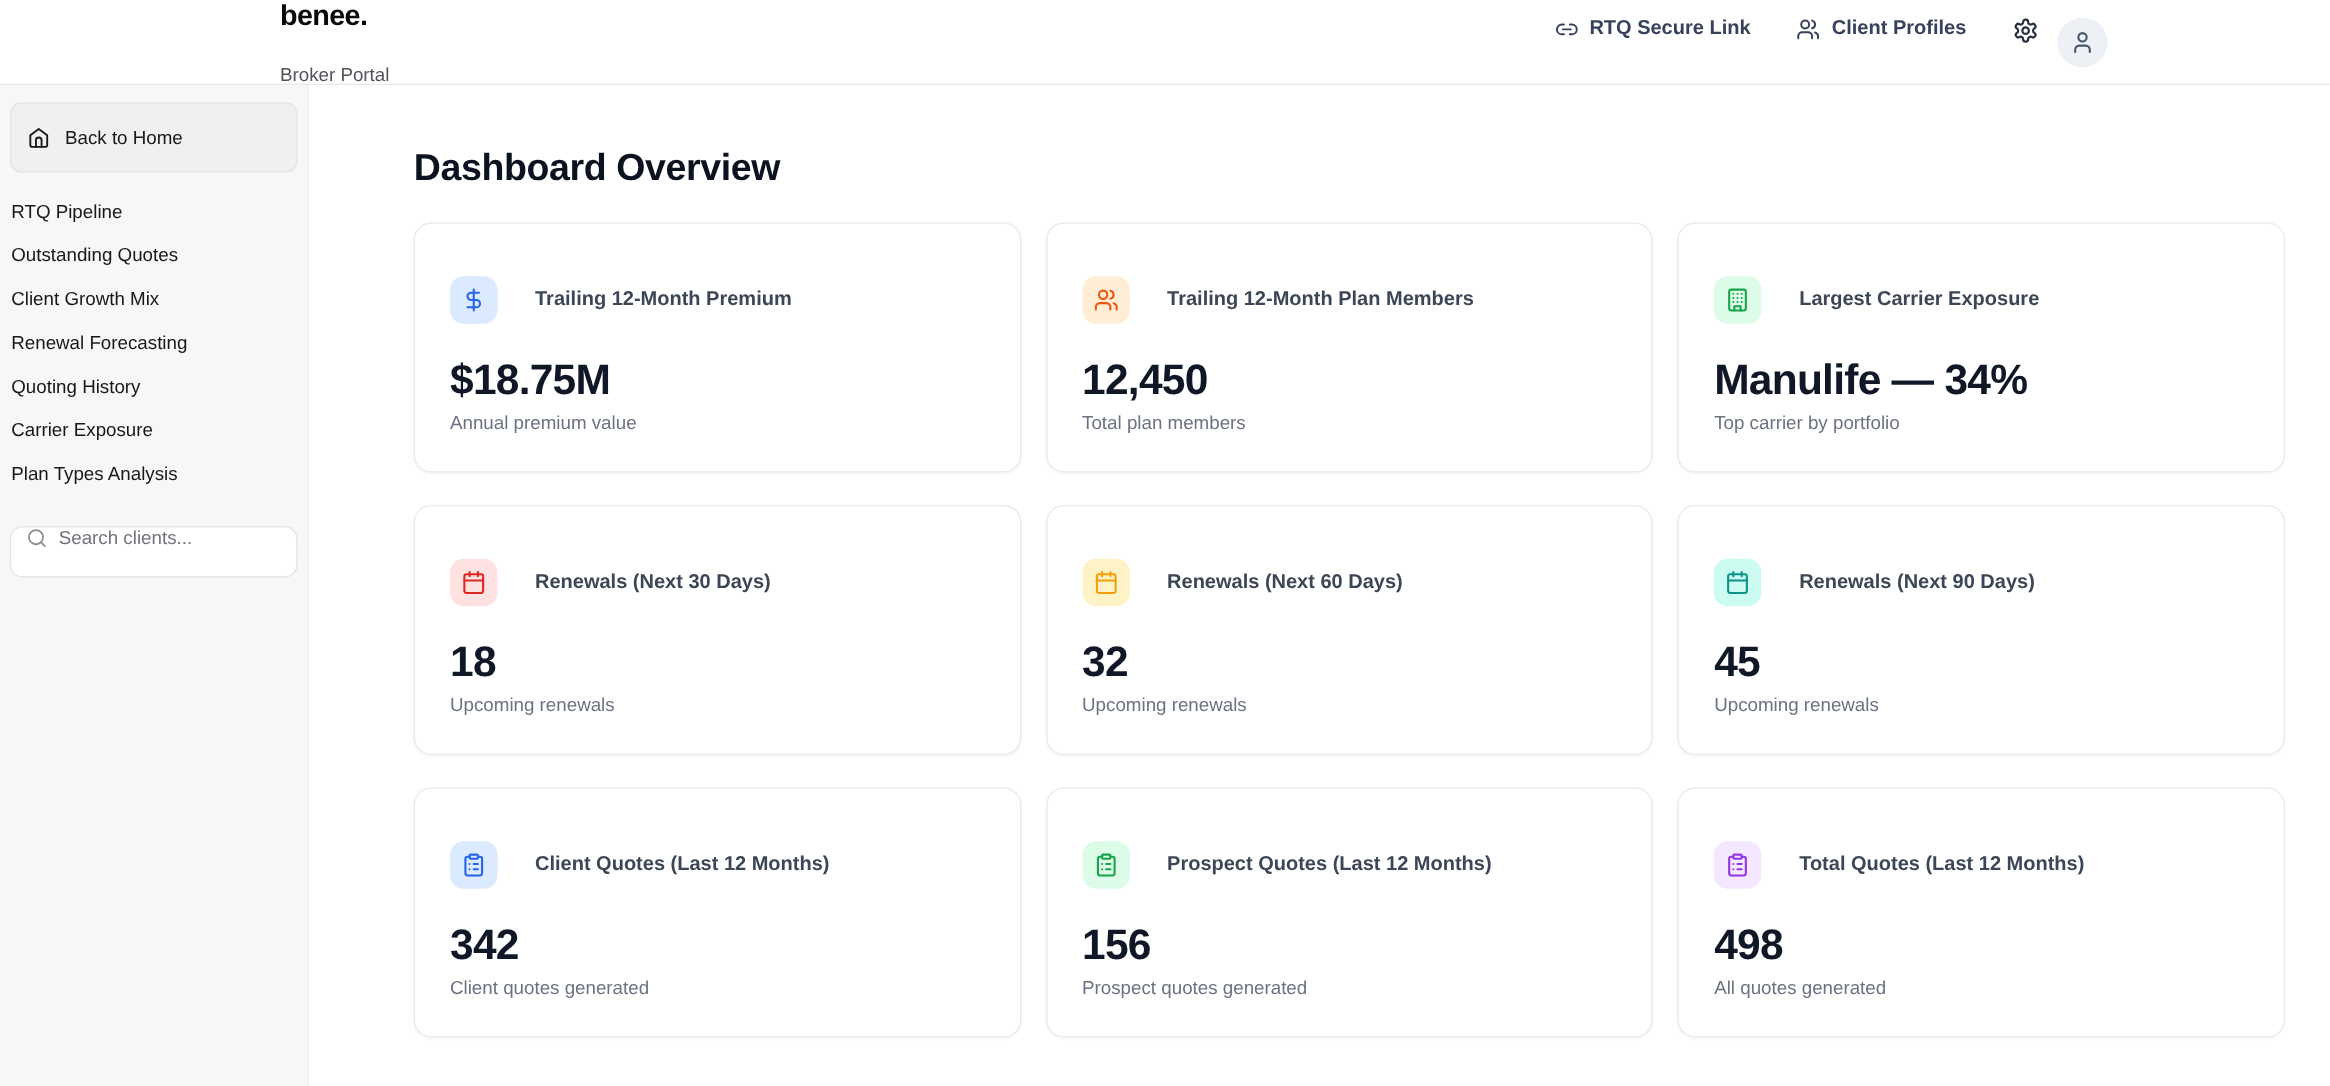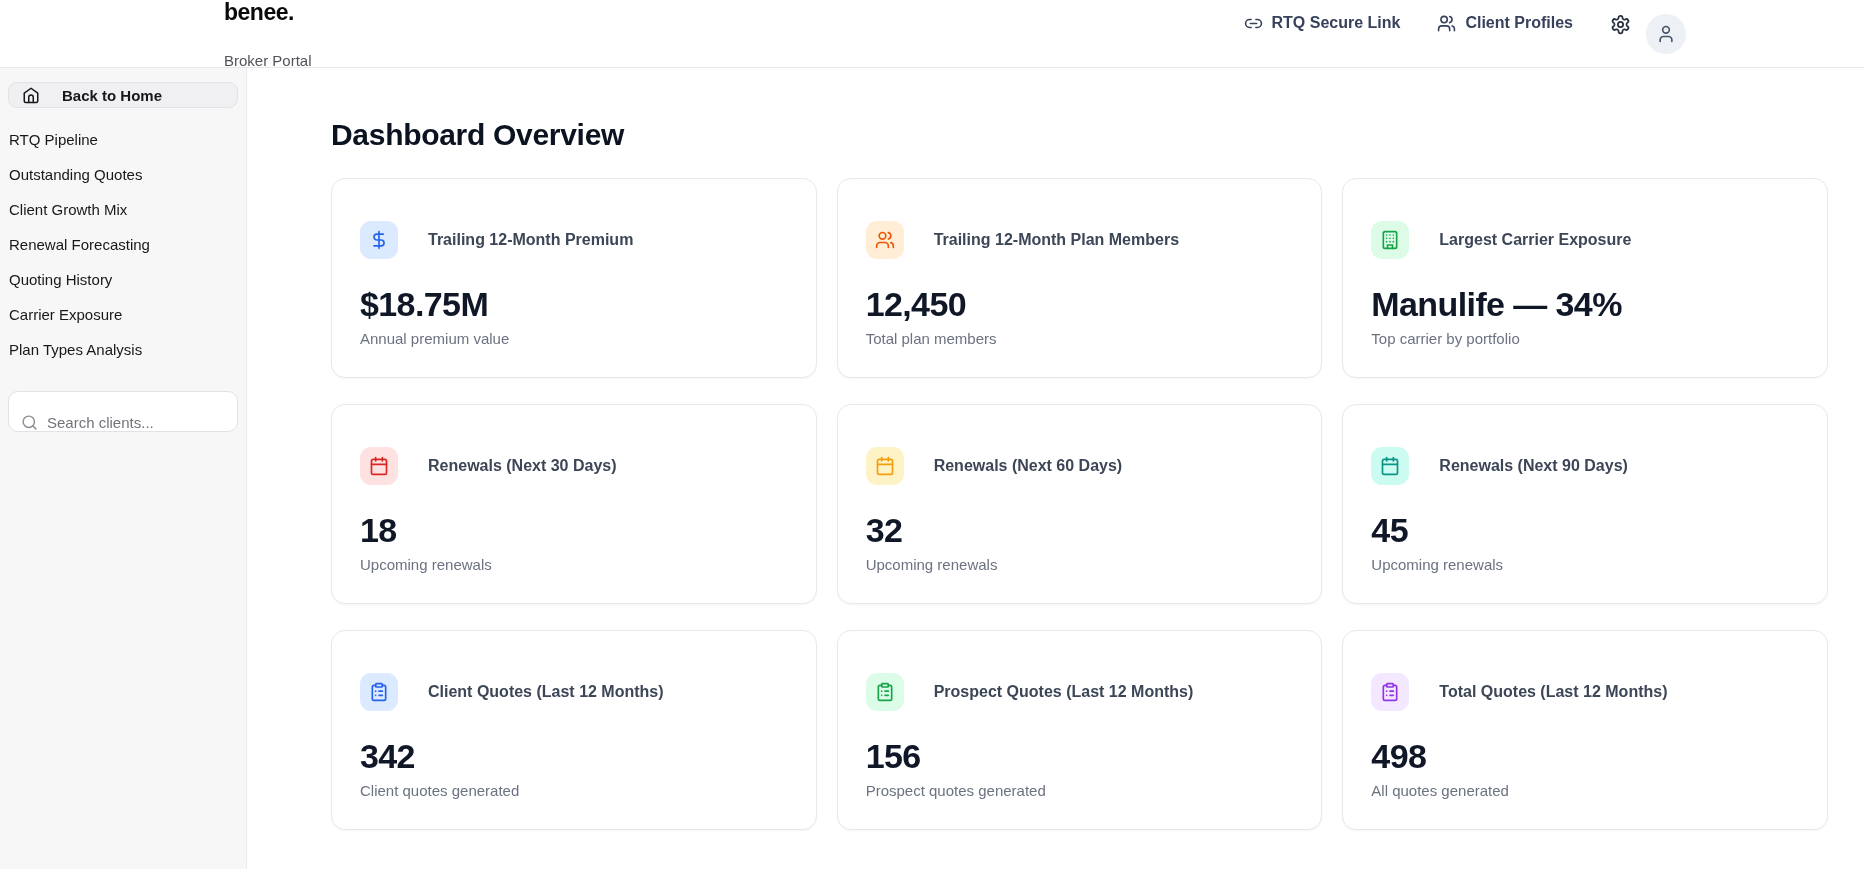--- a/index.html
+++ b/index.html
@@ -50,43 +50,43 @@
   .shell { flex: 1; display: flex; min-height: 0; }
 
   
   .sidebar {
     width: 247px; flex: 0 0 247px;
     background: #f7f7f8;
     border-right: 1px solid #ebebee;
     padding: 14px 8px 0 8px;
   }
   .back-btn {
-    width: 100%; height: 26px;
+    width: 100%; height: 56px;
     background: #f0f0f2;
     border: 1px solid #e3e3e7;
     border-radius: 9px;
-    display: flex; align-items: center; gap: 22px;
+    display: flex; align-items: center; gap: 12px;
     padding: 0 13px;
-    font-family: inherit; font-size: 15px; font-weight: 700; color: #18181b;
+    font-family: inherit; font-size: 15px; font-weight: 400; color: #18181b;
     cursor: pointer;
   }
   .back-btn svg { color: #18181b; }
   .nav-list { list-style: none; margin-top: 14px; }
   .nav-item {
     padding: 9px 1px;
     font-size: 15px; color: #18181b;
     cursor: pointer; border-radius: 7px;
   }
   .search-wrap {
     margin-top: 24px;
     height: 41px;
     background: #ffffff;
     border: 1px solid #e2e2e6;
     border-radius: 10px;
-    display: flex; align-items: flex-end; gap: 9px;
+    display: flex; align-items: flex-start; gap: 9px;
     padding: 0 12px;
   }
   .search-wrap svg { color: #8b8b93; flex: 0 0 auto; }
   .search-wrap input {
     border: none; outline: none; background: transparent;
     font-family: inherit; font-size: 15px; color: #18181b;
     width: 100%;
   }
   .search-wrap input::placeholder { color: #73737b; }
 

